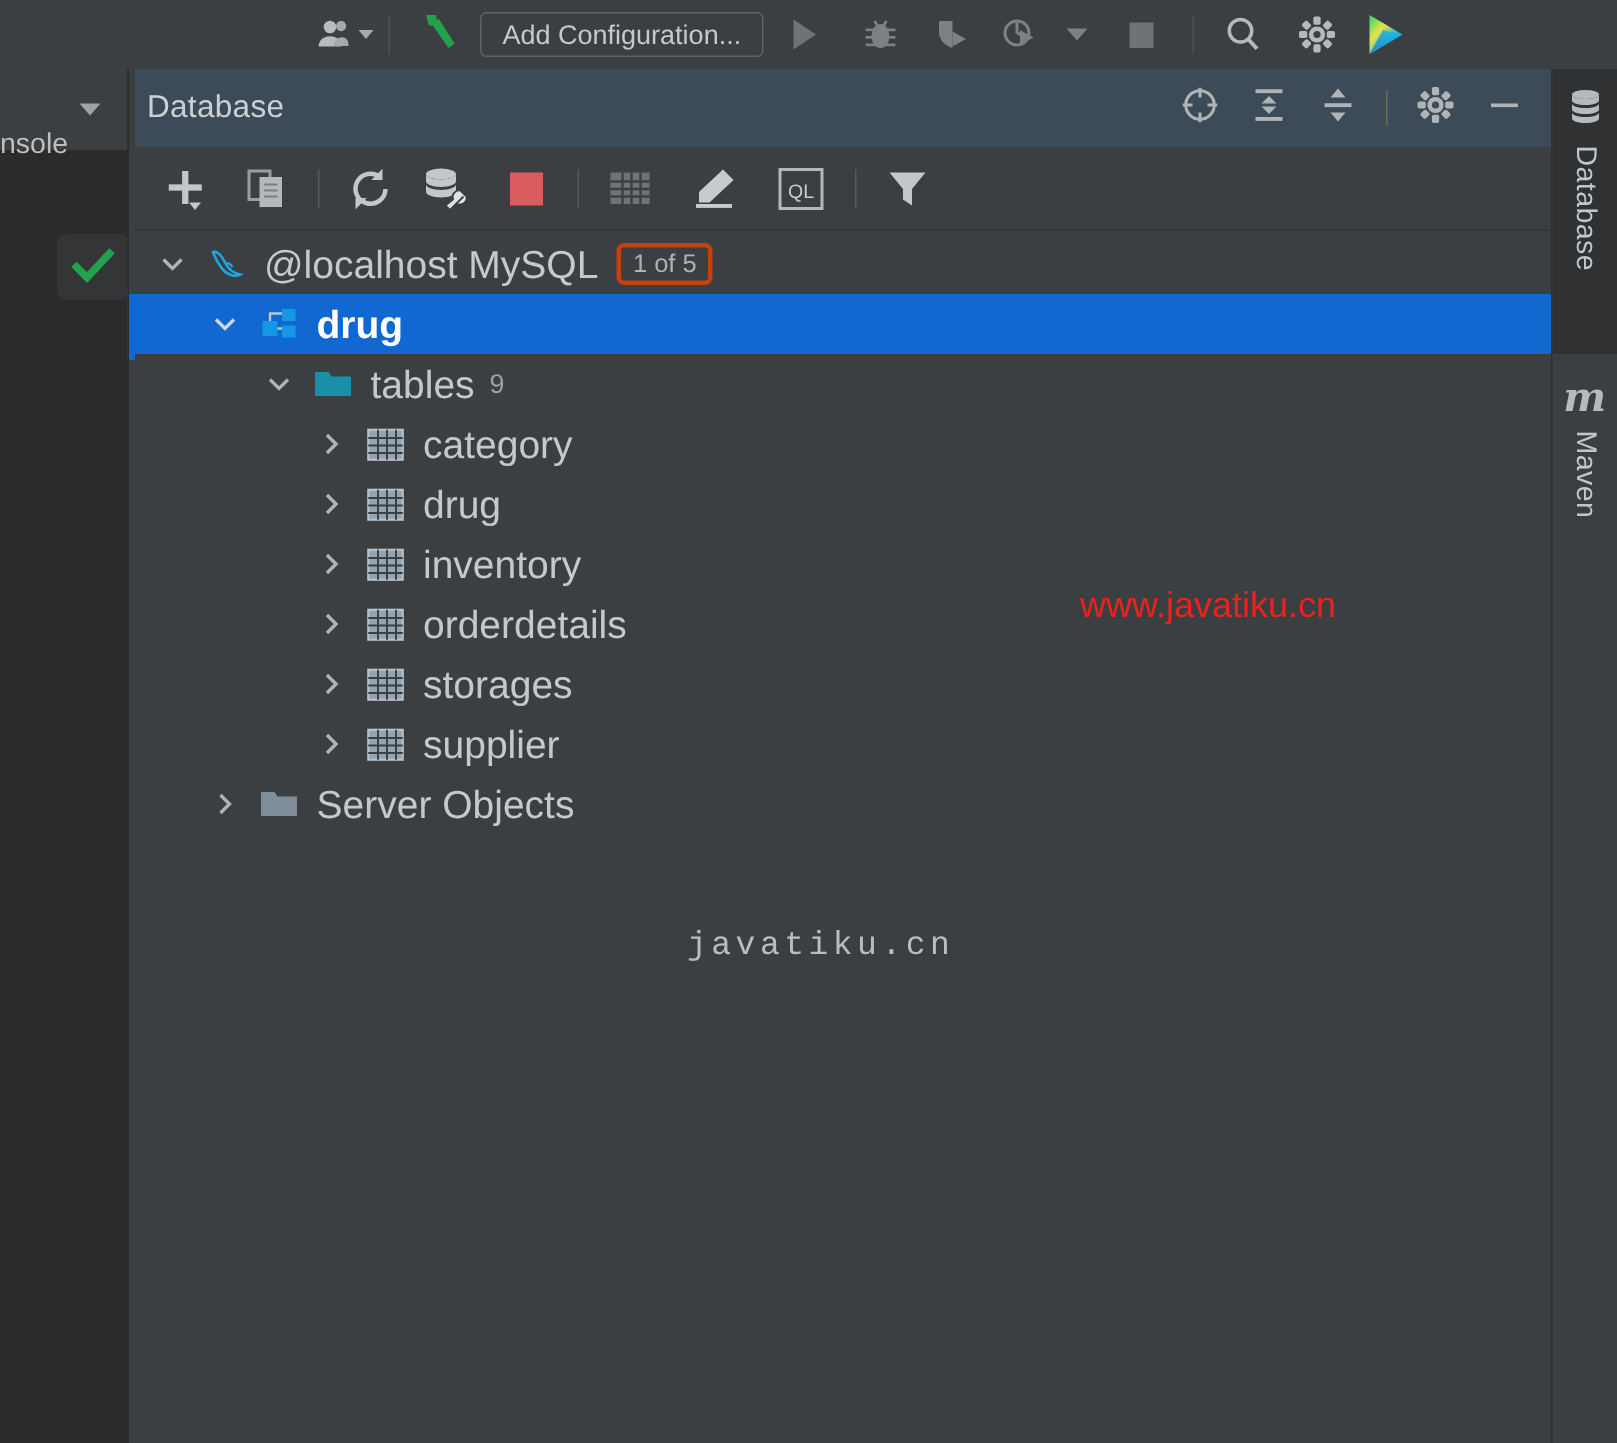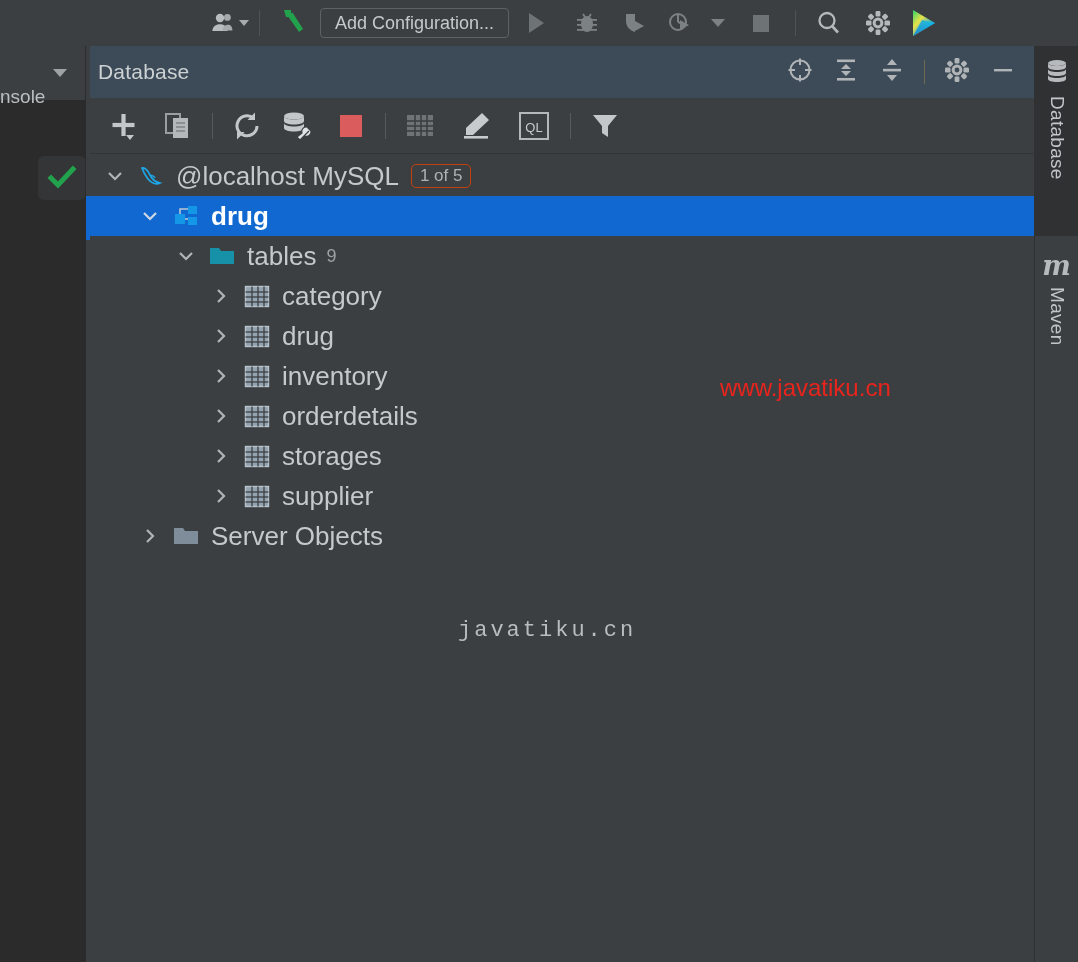--- a/index.html
+++ b/index.html
@@ -153,31 +153,31 @@
     display: flex; align-items: center; justify-content: center;
   }
   .indent0 { padding-left: 12px; }
   .indent1 { padding-left: 47px; }
   .indent2 { padding-left: 83px; }
   .indent3 { padding-left: 118px; }
 
   
   .badge {
     margin-left: 12px;
-    border: 1px solid #c2410c;
+    border: 3px solid #c2410c;
     border-radius: 5px;
     color: #aeb2b4;
     font-size: 17px;
     padding: 2px 8px 3px 8px;
     line-height: 1;
   }
 
   
   .wm-red {
-    position: absolute; left: 630px; top: 220px;
+    position: absolute; left: 630px; top: 236px;
     color: #e8241c; font-size: 24px;
     font-family: "Liberation Sans", sans-serif;
   }
   .wm-gray {
     position: absolute; left: 368px; top: 464px;
     color: #b9bdbf; font-size: 22px;
     letter-spacing: 3px;
     font-family: "Liberation Mono", monospace;
   }
 

